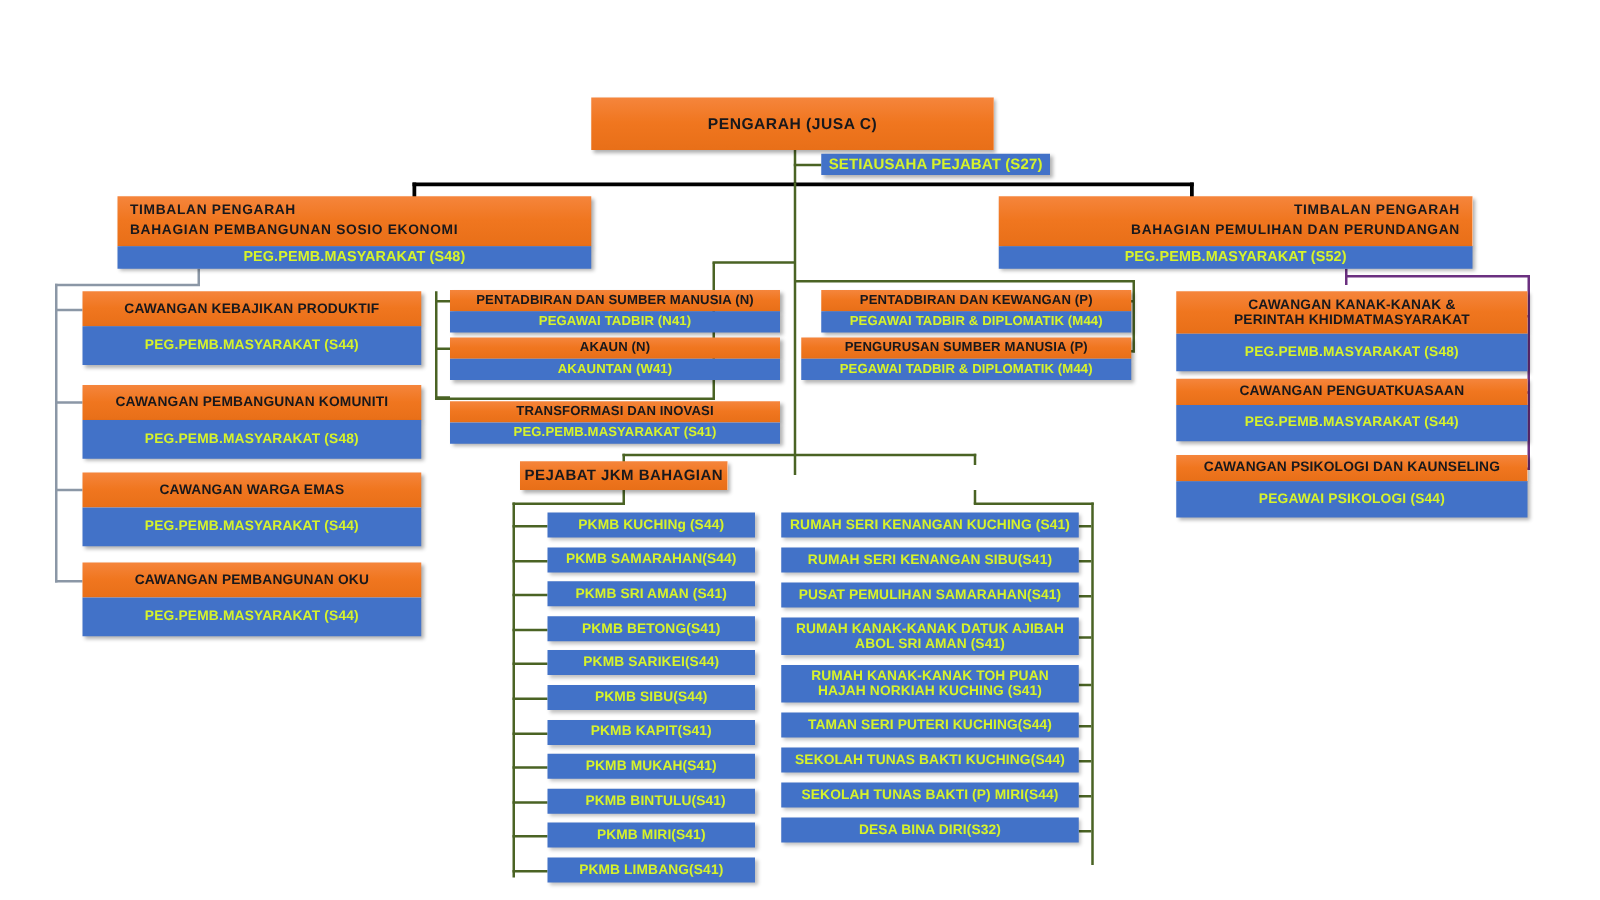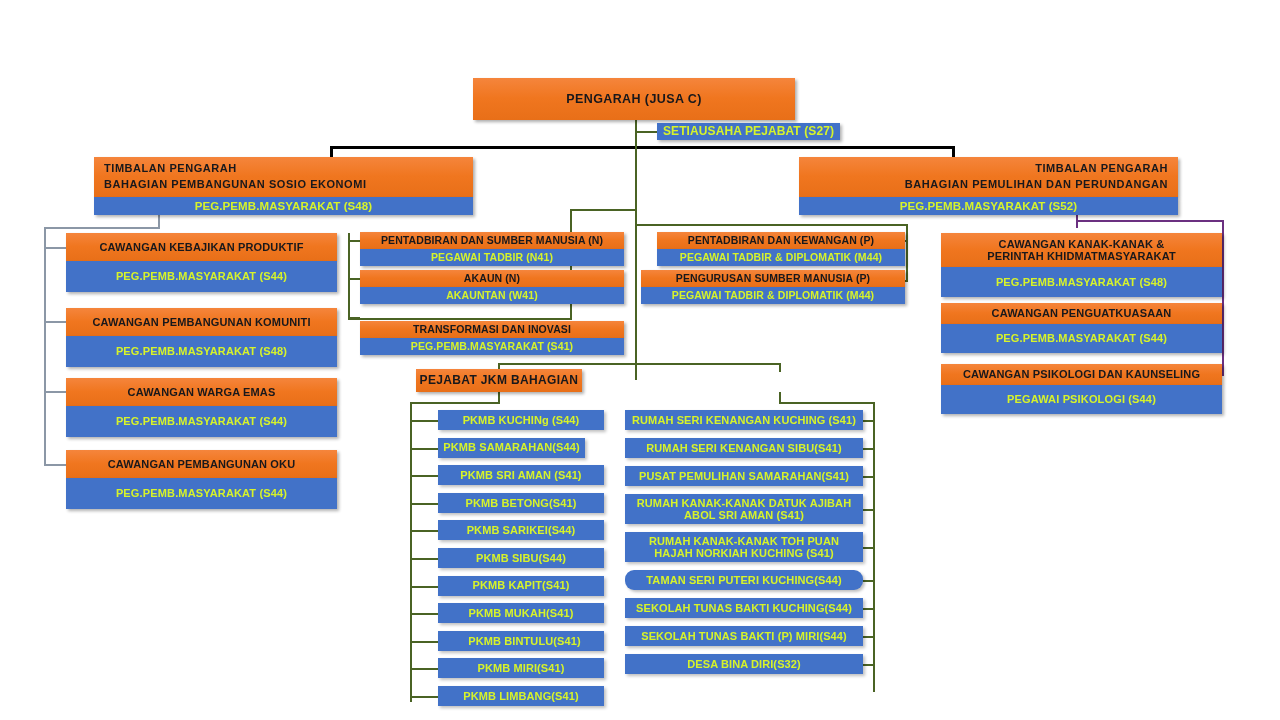--- a/index.html
+++ b/index.html
@@ -232,21 +232,21 @@
   </div>
 
   <div class="node" style="left:416px; top:369px; width:166px; height:23px;">
     <div class="bar orange t-head" style="width:100%; height:100%;">PEJABAT JKM BAHAGIAN</div>
   </div>
 
   <div id="pejabat-list">
       <div class="node" style="left: 438px; top: 410px; width: 166px; height: 20px;">
         <div class="bar blue plain t-leaf" style="width: 100%; height: 100%;">PKMB KUCHINg (S44)</div>
       </div>
-      <div class="node" style="left: 438px; top: 437.6px; width: 147px; height: 20px;">
+      <div class="node" style="left: 438px; top: 437.6px; width: 166px; height: 20px;">
         <div class="bar blue plain t-leaf" style="width: 100%; height: 100%;">PKMB SAMARAHAN(S44)</div>
       </div>
       <div class="node" style="left: 438px; top: 465.2px; width: 166px; height: 20px;">
         <div class="bar blue plain t-leaf" style="width: 100%; height: 100%;">PKMB SRI AMAN (S41)</div>
       </div>
       <div class="node" style="left: 438px; top: 492.8px; width: 166px; height: 20px;">
         <div class="bar blue plain t-leaf" style="width: 100%; height: 100%;">PKMB BETONG(S41)</div>
       </div>
       <div class="node" style="left: 438px; top: 520.4px; width: 166px; height: 20px;">
         <div class="bar blue plain t-leaf" style="width: 100%; height: 100%;">PKMB SARIKEI(S44)</div>
@@ -291,21 +291,21 @@
       </div>
       <div class="node" style="left: 625px; top: 532px; width: 238px; height: 30px;">
         <div class="bar blue plain t-leaf" style="width: 100%; height: 100%;">
           <div>
             <div>RUMAH KANAK-KANAK TOH PUAN</div>
             <div>HAJAH NORKIAH KUCHING (S41)</div>
           </div>
         </div>
       </div>
       <div class="node" style="left: 625px; top: 570px; width: 238px; height: 20px;">
-        <div class="bar blue plain t-leaf" style="width: 100%; height: 100%; border-radius: 9px;">TAMAN SERI PUTERI KUCHING(S44)</div>
+        <div class="bar blue plain t-leaf" style="width: 100%; height: 100%;">TAMAN SERI PUTERI KUCHING(S44)</div>
       </div>
       <div class="node" style="left: 625px; top: 598px; width: 238px; height: 20px;">
         <div class="bar blue plain t-leaf" style="width: 100%; height: 100%;">SEKOLAH TUNAS BAKTI KUCHING(S44)</div>
       </div>
       <div class="node" style="left: 625px; top: 626px; width: 238px; height: 20px;">
         <div class="bar blue plain t-leaf" style="width: 100%; height: 100%;">SEKOLAH TUNAS BAKTI (P) MIRI(S44)</div>
       </div>
       <div class="node" style="left: 625px; top: 654px; width: 238px; height: 20px;">
         <div class="bar blue plain t-leaf" style="width: 100%; height: 100%;">DESA BINA DIRI(S32)</div>
       </div>

